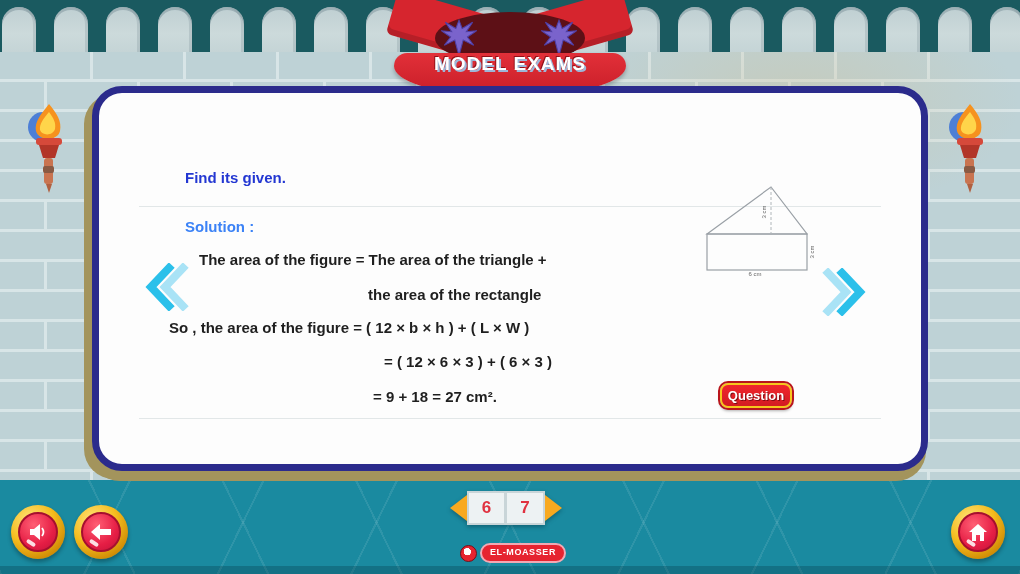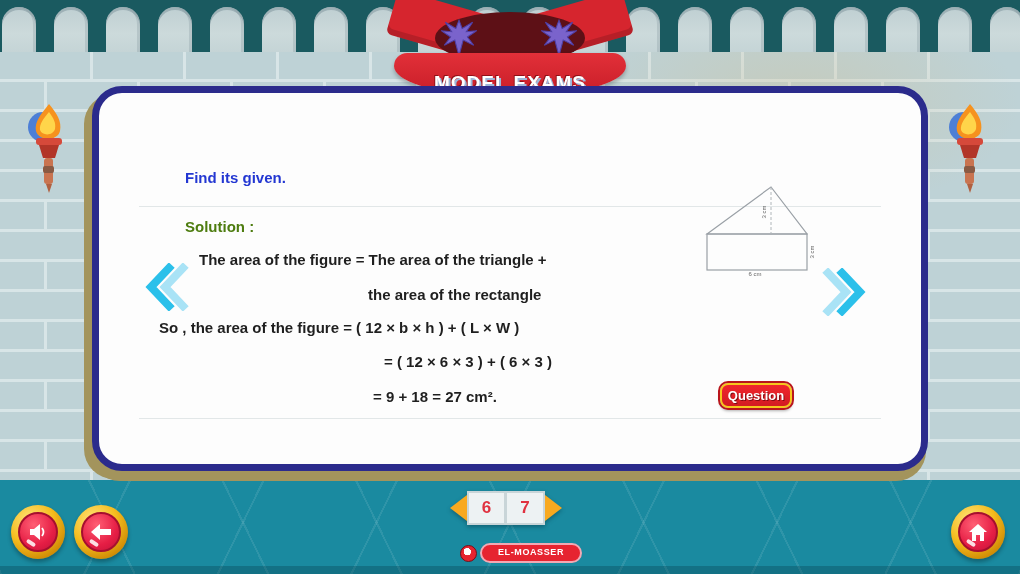--- a/index.html
+++ b/index.html
@@ -33,33 +33,33 @@
         box-shadow:inset 0 -6px 0 rgba(0,0,0,.15);}
   .tail.l{left:2px;transform:rotate(16deg);}
   .tail.r{right:2px;transform:rotate(-16deg);}
   .oval{position:absolute;left:47px;top:12px;width:150px;height:52px;background:#5d1016;border-radius:50%;}
   .eagle{position:absolute;top:17px;width:42px;height:42px;}
   .eagle.l{left:50px;}
   .eagle.r{left:150px;}
   .band{position:absolute;left:6px;top:53px;width:232px;height:41px;
         background:linear-gradient(180deg,#e23039,#c91e28);
         border-radius:16px 16px 110px 110px/16px 16px 34px 34px;
-        display:flex;align-items:flex-end;justify-content:center;
+        display:flex;align-items:flex-start;justify-content:center;
         box-shadow:0 3px 4px rgba(0,0,0,.25);}
   .band span{color:#fff;font-weight:bold;font-size:19px;letter-spacing:1px;
              text-shadow:2px 2px 0 #9db6d8,-1px -1px 0 #8f1018;}
   
   .card{position:absolute;left:92px;top:86px;width:822px;height:371px;background:#fdfdfd;
         border:7px solid #2b2b8c;border-radius:30px;
         box-shadow:-8px 8px 0 #a3945c, -2px 10px 0 #a3945c;}
   .test-strip{position:absolute;left:46px;top:4px;width:735px;height:26px;background:#dcebed;
               display:flex;align-items:center;justify-content:center;}
   .test-strip span{color:#c32026;font-weight:bold;font-size:17px;}
   .blue{position:absolute;color:#2337d2;font-weight:bold;font-size:15px;white-space:nowrap;}
-  .redlbl{position:absolute;color:#4d7c0f;font-weight:bold;font-size:15px;white-space:nowrap;}
+  .redlbl{position:absolute;color:#3b82f6;font-weight:bold;font-size:15px;white-space:nowrap;}
   .sol{position:absolute;color:#1f1f1f;font-weight:bold;font-size:15px;white-space:nowrap;}
   .rule{position:absolute;left:40px;right:40px;height:1px;background:rgba(175,188,193,.35);}
   .figure{position:absolute;left:596px;top:79px;}
   .chev{position:absolute;cursor:pointer;}
   .chev.left{left:44px;top:170px;}
   .chev.right{left:723px;top:175px;}
   .q-btn{position:absolute;left:621px;top:290px;width:72px;height:25px;
          background:linear-gradient(180deg,#f0262d,#d31b22);
          border:2px solid #f6c71d;outline:2px solid #b9151c;border-radius:8px;
          color:#fff;font-weight:bold;font-size:13px;display:flex;align-items:center;justify-content:center;
@@ -84,21 +84,21 @@
         display:flex;align-items:center;justify-content:center;}
   .coin .glint{position:absolute;left:6px;bottom:5px;width:10px;height:4px;border-radius:2px;
         background:rgba(255,255,255,.85);transform:rotate(35deg);}
   .coin.sound{left:11px;top:505px;}
   .coin.back{left:74px;top:505px;}
   .coin.home{left:951px;top:505px;}
   
   .logo{position:absolute;left:460px;top:543px;display:flex;align-items:center;gap:3px;cursor:default;}
   .logo-badge{width:17px;height:17px;border-radius:50%;border:1px solid #7a0d16;box-sizing:border-box;
         background:radial-gradient(circle at 42% 38%,#ffffff 0 28%,#e62430 30% 70%,#8e1020 100%);}
-  .logo-pill{height:16px;line-height:14px;padding:0 16px;background:#e62430;border:2px solid #f2a9b4;
+  .logo-pill{height:16px;line-height:14px;padding:0 8px;background:#e62430;border:2px solid #f2a9b4;
         border-radius:10px;color:#fff;font-size:9px;font-weight:bold;letter-spacing:.6px;}
 </style>
 </head>
 <body>
 
 <div id="stage">
 
   <div class="sky"></div>
   <div id="battlements">
       <div class="merlon" style="left: 2px;"></div>
@@ -183,21 +183,21 @@
 
     <div class="rule" style="top:113px"></div>
     <div class="rule" style="top:325px"></div>
 
     <div class="blue" style="left:86px;top:76px">Find its given.</div>
 
     <div class="redlbl" style="left:86px;top:125px">Solution :</div>
 
     <div class="sol" style="left:100px;top:158px">The area of the figure = The area of the triangle +</div>
     <div class="sol" style="left:269px;top:193px">the area of the rectangle</div>
-    <div class="sol" style="left:60px;top:226px">So , the area of the figure = ( 12 × b × h ) + ( L × W )</div>
+    <div class="sol" style="left:70px;top:226px">So , the area of the figure = ( 12 × b × h ) + ( L × W )</div>
     <div class="sol" style="left:285px;top:260px">= ( 12 × 6 × 3 ) + ( 6 × 3 )</div>
     <div class="sol" style="left:274px;top:295px">= 9 + 18 = 27 cm².</div>
 
     <svg class="figure" width="125" height="105" viewBox="0 0 125 105">
       <rect x="12" y="62" width="100" height="36" fill="none" stroke="#9aa0a6" stroke-width="1.2"></rect>
       <polygon points="12,62 76,15 112,62" fill="none" stroke="#9aa0a6" stroke-width="1.2"></polygon>
       <line x1="76" y1="15" x2="76" y2="62" stroke="#b0b6ba" stroke-width="1" stroke-dasharray="3,2"></line>
       <text x="71" y="40" font-size="6" fill="#666" transform="rotate(-90 71 40)" text-anchor="middle">3 cm</text>
       <text x="119" y="80" font-size="6" fill="#666" transform="rotate(-90 119 80)" text-anchor="middle">3 cm</text>
       <text x="60" y="104" font-size="6" fill="#666" text-anchor="middle">6 cm</text>

